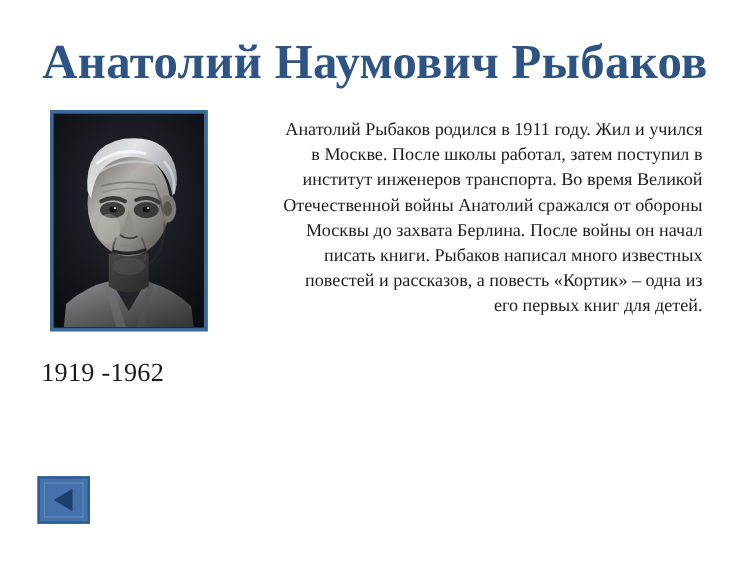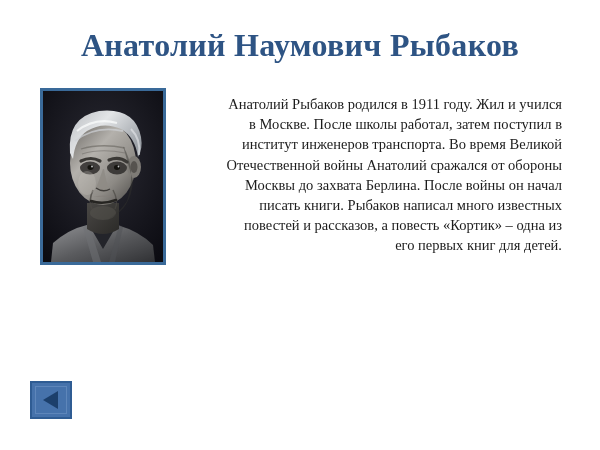--- a/index.html
+++ b/index.html
@@ -23,21 +23,21 @@
 
   
   .slide-title {
     position: absolute;
     left: 0;
     top: 27px;
     width: 600px;
     text-align: center;
     font-family: "Liberation Serif", serif;
     font-weight: bold;
-    font-size: 32px;
+    font-size: 39px;
     letter-spacing: 0.3px;
     color: #2e5484;
     white-space: nowrap;
   }
 
   
   .portrait-frame {
     position: absolute;
     left: 40px;
     top: 88px;
@@ -196,20 +196,21 @@
 
         <ellipse cx="60" cy="122" rx="13" ry="7" fill="#585550" opacity="0.5"></ellipse>
 
         <ellipse cx="44" cy="92" rx="9" ry="12" fill="#c9c6c0" opacity="0.28"></ellipse>
 
         <path d="M80 55 Q94 78 84 110 Q76 122 66 128 Q88 118 90 90 Z" fill="#34322f" opacity="0.45"></path>
       </svg>
     </div>
   </div>
 
+  <div class="life-dates">1919 -1962</div>
 
   <div class="bio-text">Анатолий Рыбаков родился в 1911 году. Жил и учился в Москве. После школы работал, затем поступил в институт  инженеров транспорта. Во время Великой Отечественной войны Анатолий сражался от обороны Москвы до захвата Берлина. После войны он начал писать книги. Рыбаков написал много известных повестей и рассказов, а повесть «Кортик» – одна из его первых книг для детей.</div>
 
   <div class="back-button">
     <div class="inner">
       <span class="tri"></span>
     </div>
   </div>
 
 </div>

